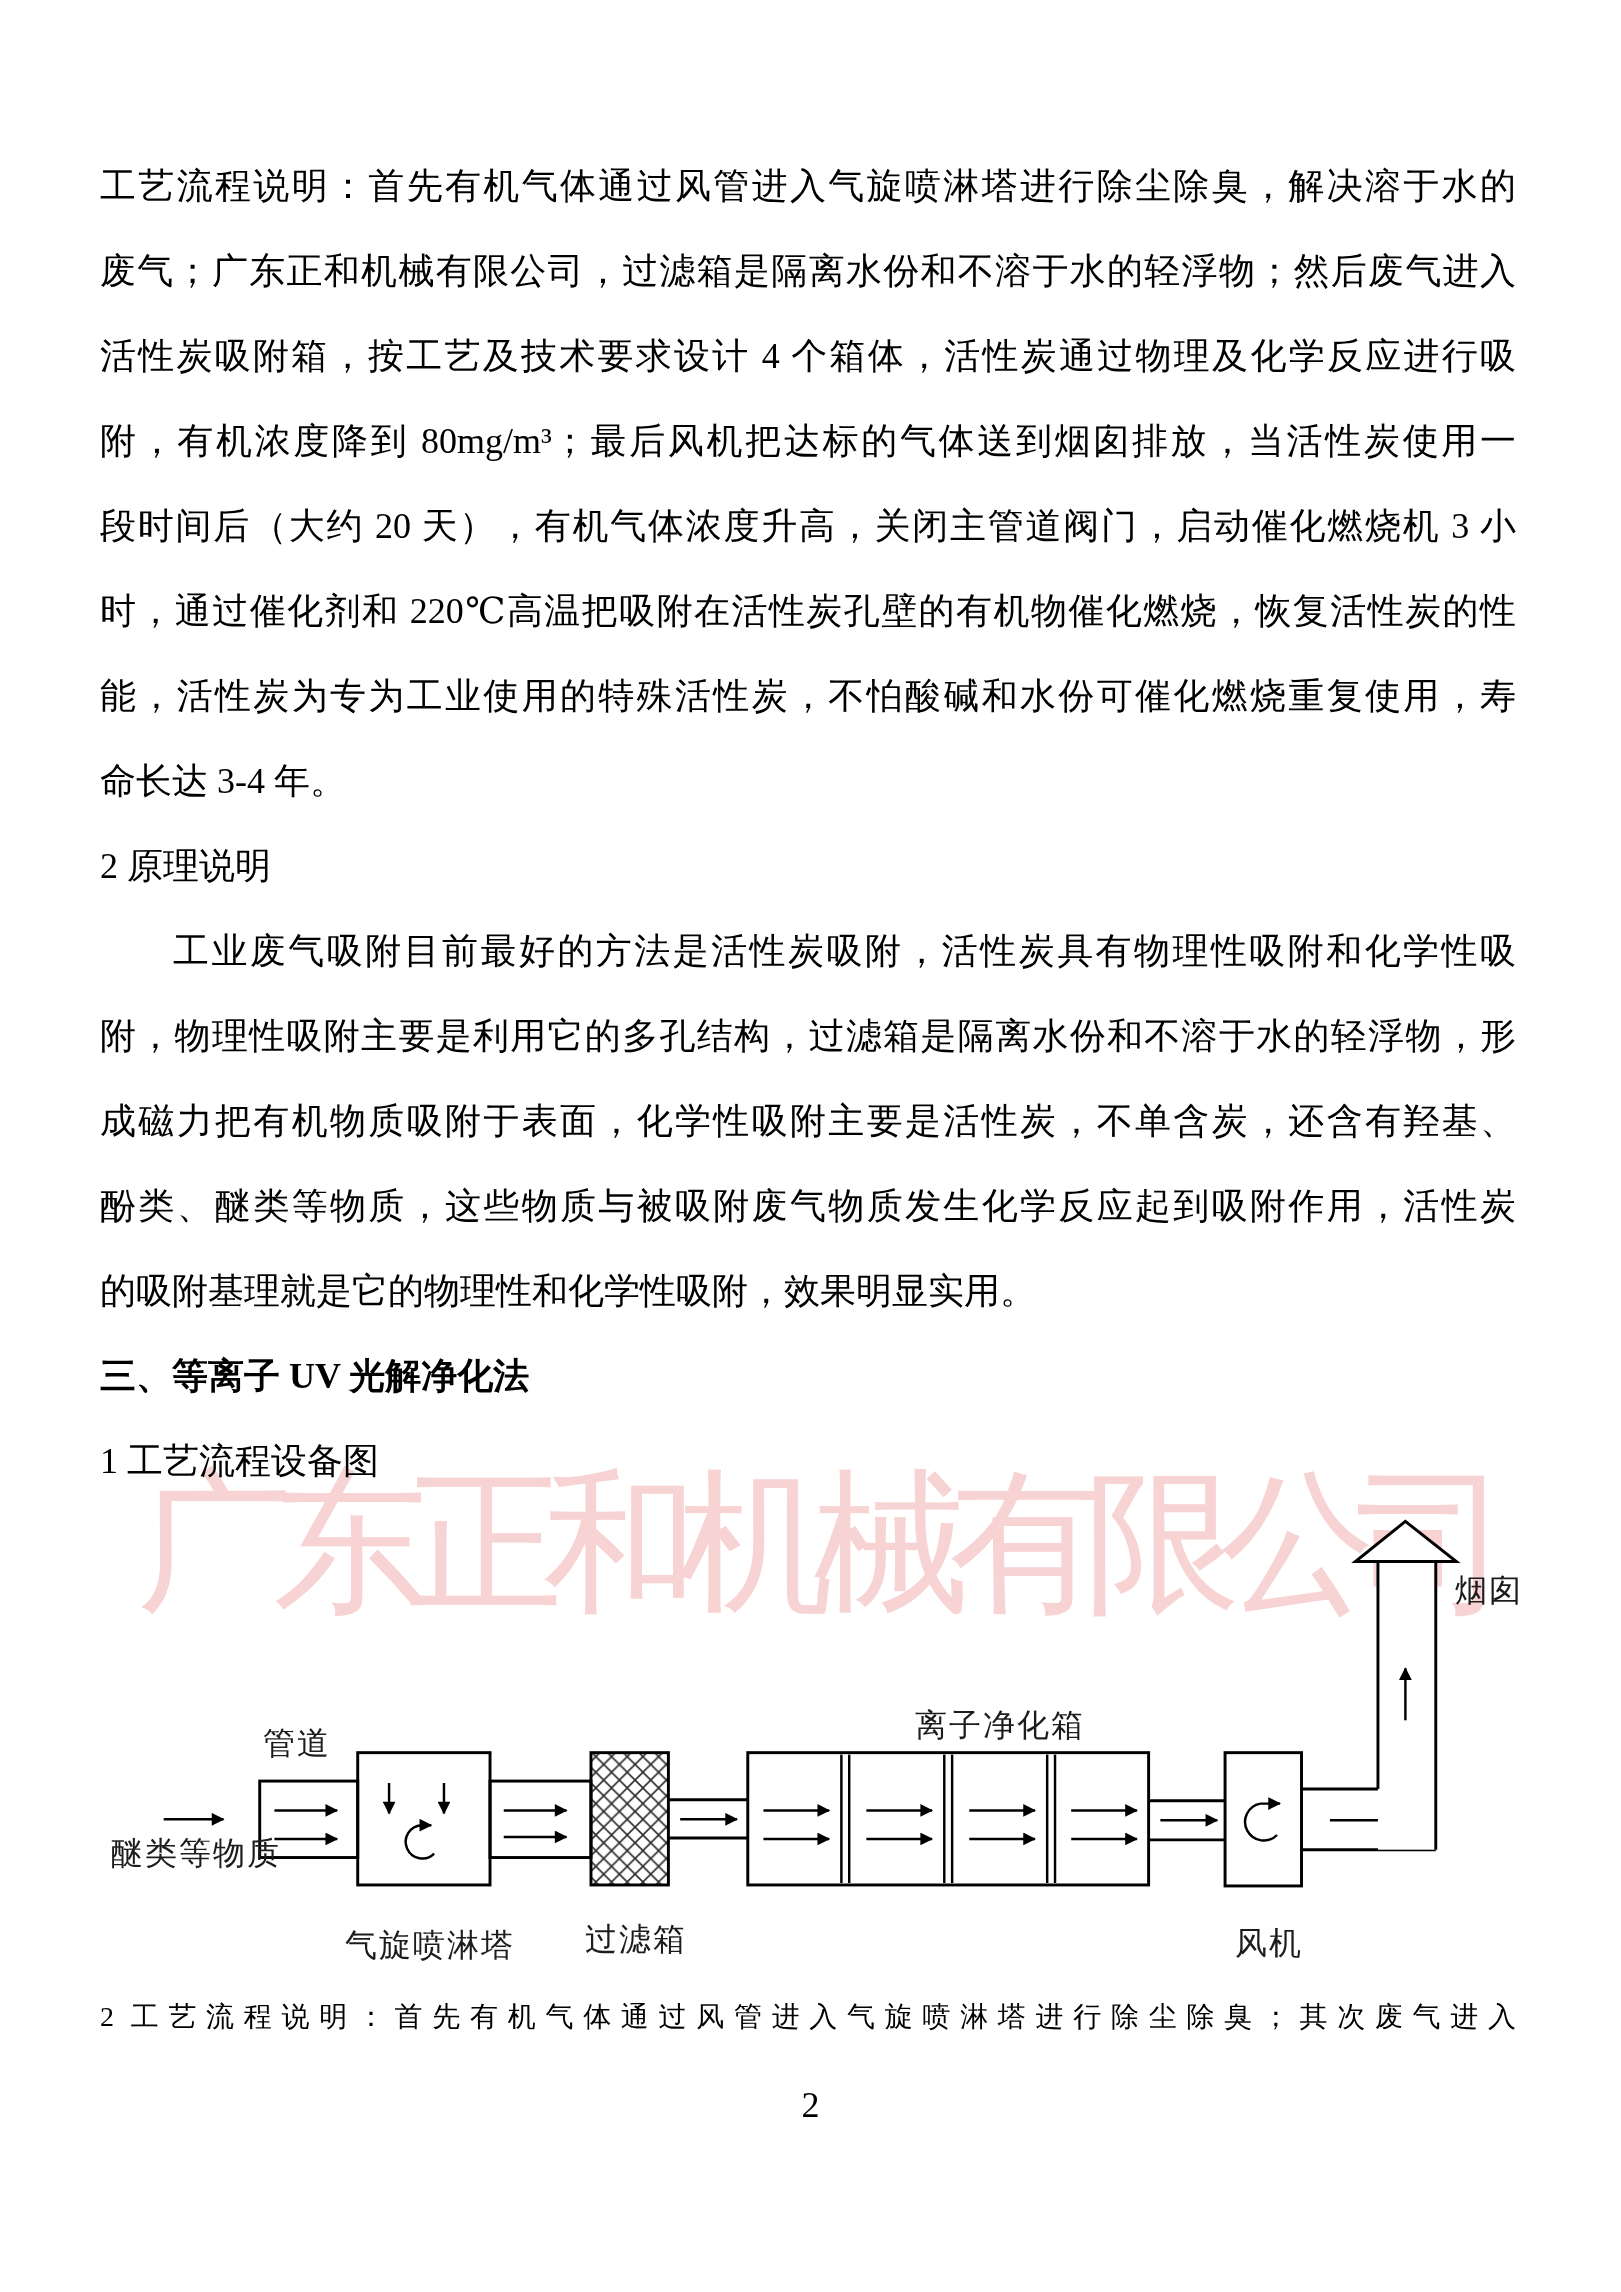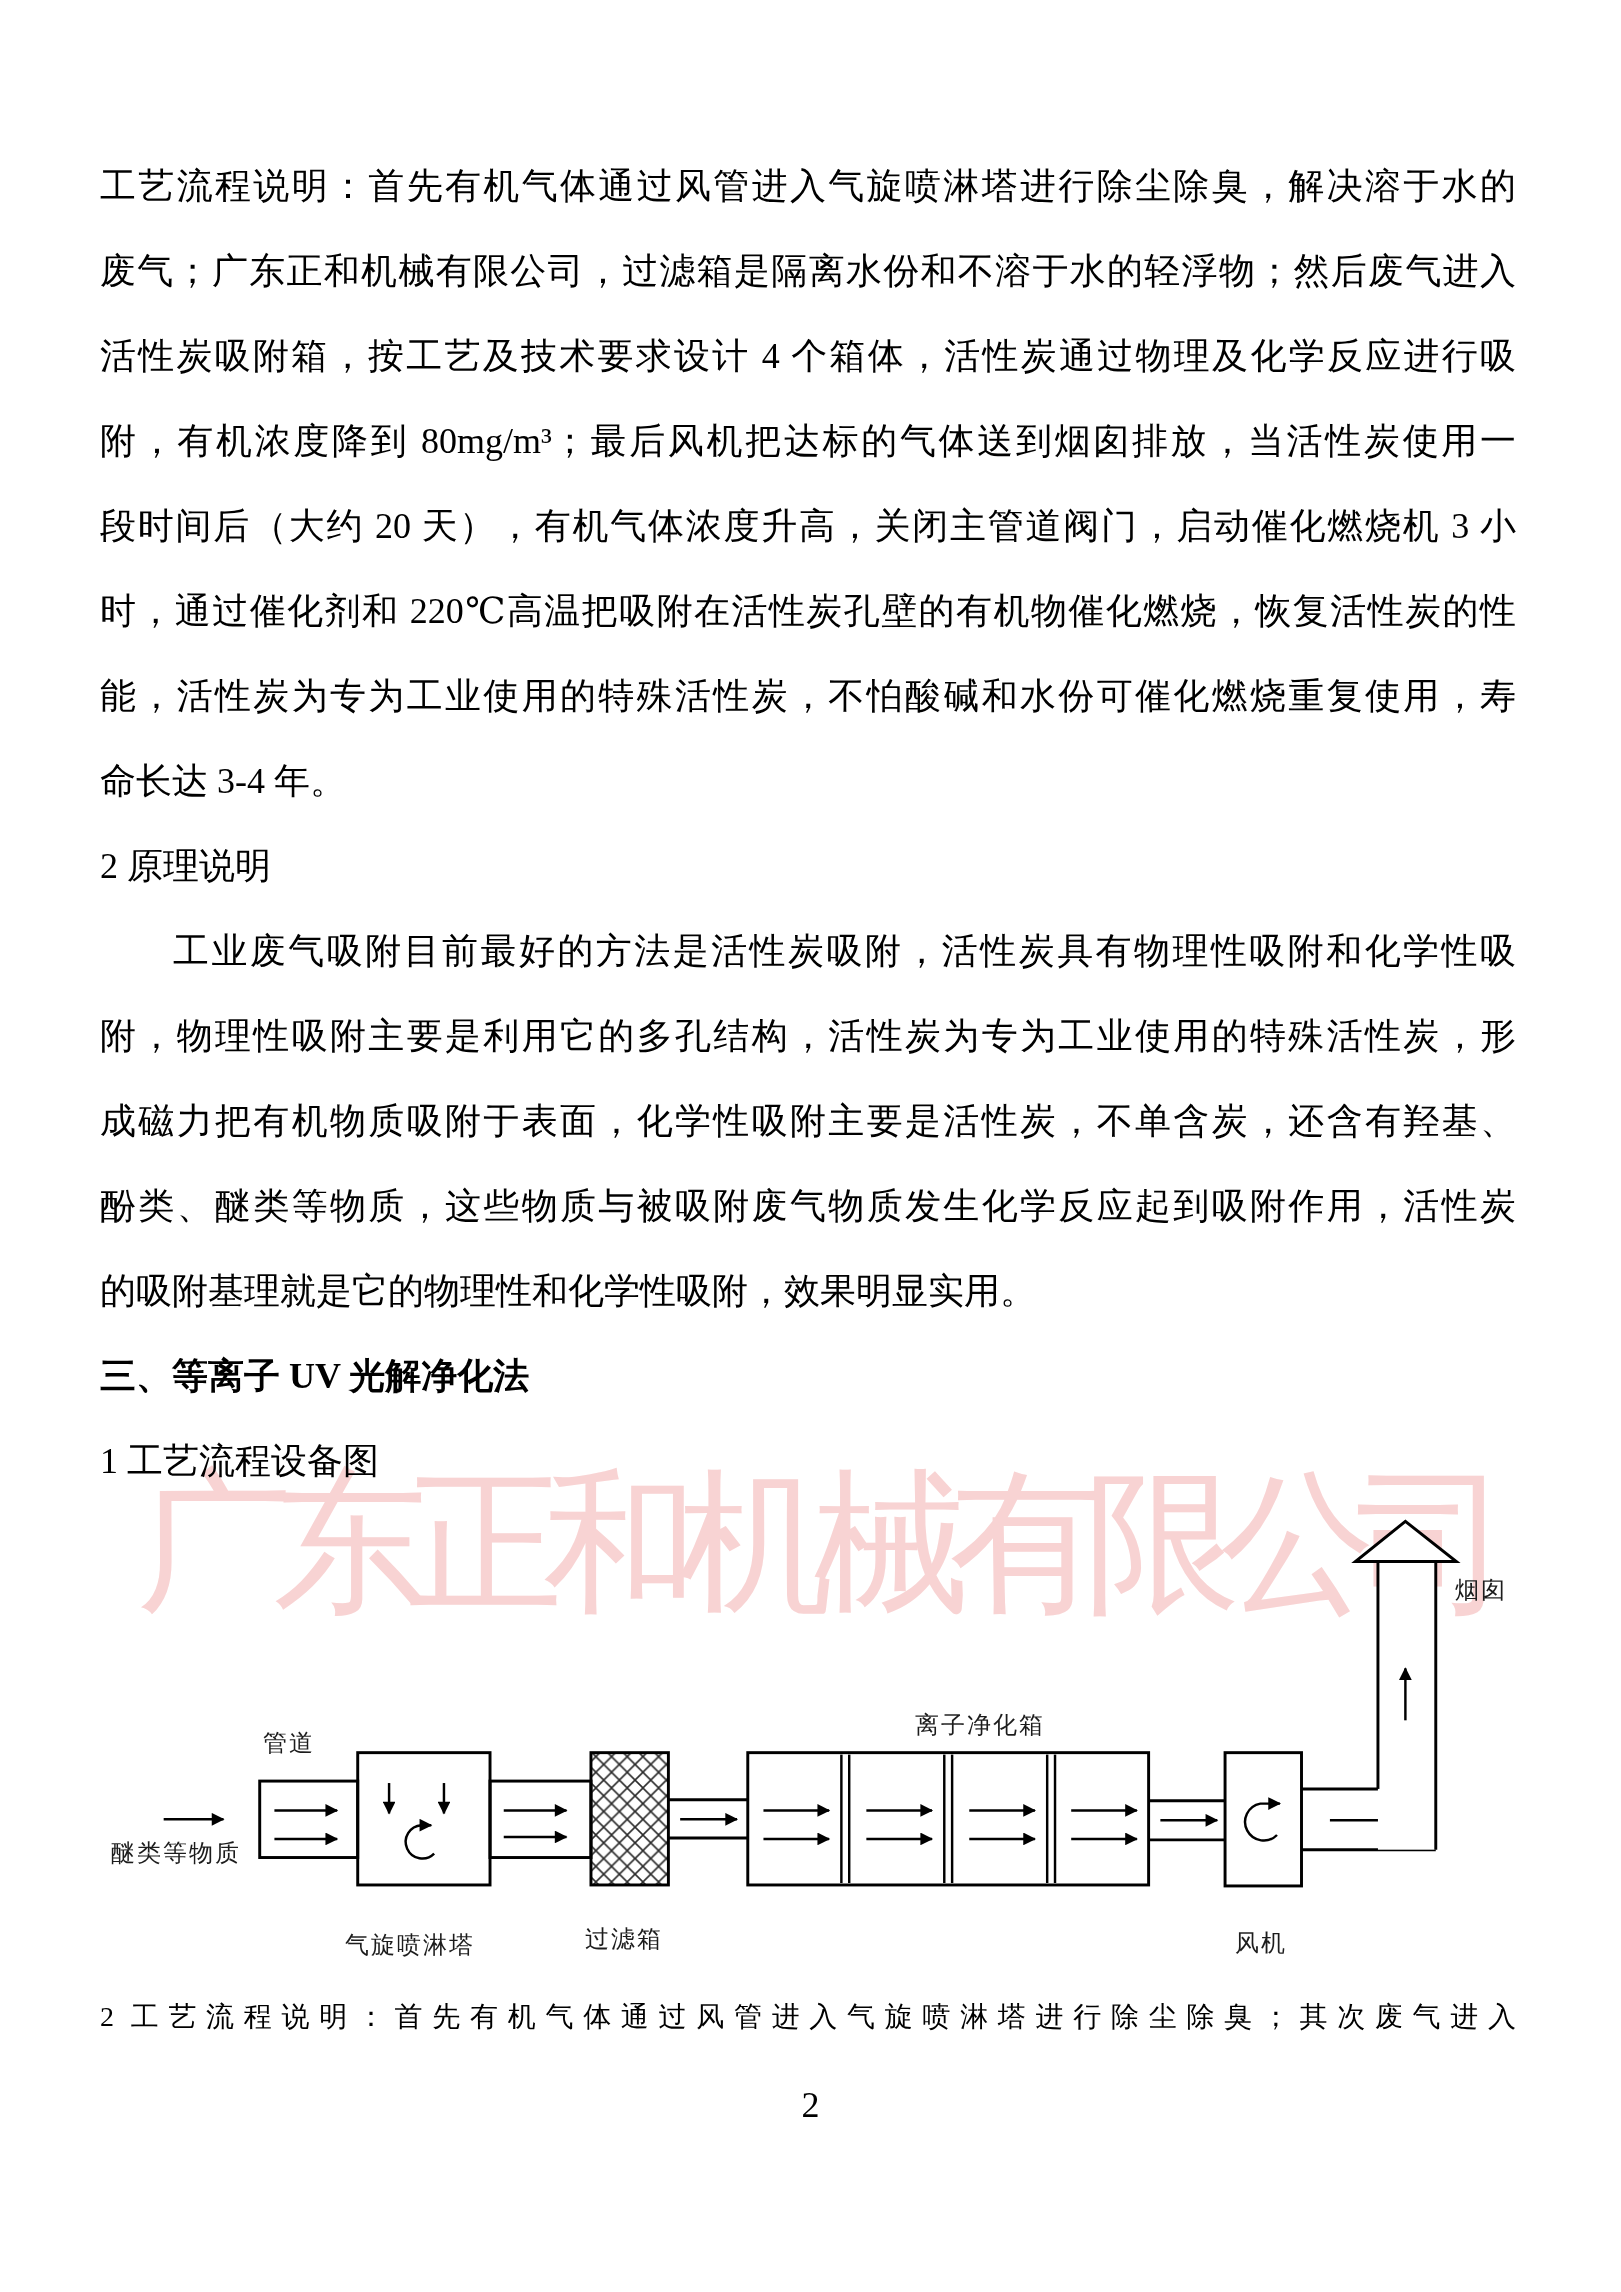--- a/index.html
+++ b/index.html
@@ -38,21 +38,21 @@
   .line.bold { font-weight:bold; }
   .line.indent { text-indent:73px; }
   
   .diagram-svg {
     position:absolute; left:0; top:0;
     width:1621px; height:2293px;
     z-index:2;
   }
   .dlabel {
     position:absolute;
-    font-size:24px; line-height:37px;
+    font-size:32px; line-height:37px;
     color:#1c1c1c;
     letter-spacing:2px;
     white-space:nowrap;
     z-index:3;
   }
   .lab-pipe        { left:263px;  top:1725px; }
   .lab-ion         { left:903px;  top:1707px;margin-left:12px; }
   .lab-chimney     { left:1455px; top:1572px; }
   .lab-organic-gas { left:111px;  top:1835px; }
   .lab-spray-tower { left:345px;  top:1927px; }
@@ -89,21 +89,21 @@
     <div class="line">活性炭吸附箱，按工艺及技术要求设计 4 个箱体，活性炭通过物理及化学反应进行吸</div>
     <div class="line">附，有机浓度降到 80mg/m³；最后风机把达标的气体送到烟囱排放，当活性炭使用一</div>
     <div class="line">段时间后（大约 20 天），有机气体浓度升高，关闭主管道阀门，启动催化燃烧机 3 小</div>
     <div class="line">时，通过催化剂和 220℃高温把吸附在活性炭孔壁的有机物催化燃烧，恢复活性炭的性</div>
     <div class="line">能，活性炭为专为工业使用的特殊活性炭，不怕酸碱和水份可催化燃烧重复使用，寿</div>
     <div class="line flush">命长达 3-4 年。</div>
 
     <div class="line flush">2 原理说明</div>
 
     <div class="line indent">工业废气吸附目前最好的方法是活性炭吸附，活性炭具有物理性吸附和化学性吸</div>
-    <div class="line">附，物理性吸附主要是利用它的多孔结构，活性炭为专为工业使用的特殊活性炭，形</div>
+    <div class="line">附，物理性吸附主要是利用它的多孔结构，过滤箱是隔离水份和不溶于水的轻浮物，形</div>
     <div class="line">成磁力把有机物质吸附于表面，化学性吸附主要是活性炭，不单含炭，还含有羟基、</div>
     <div class="line">酚类、醚类等物质，这些物质与被吸附废气物质发生化学反应起到吸附作用，活性炭</div>
     <div class="line flush">的吸附基理就是它的物理性和化学性吸附，效果明显实用。</div>
 
     <div class="line flush bold">三、等离子 UV 光解净化法</div>
     <div class="line flush">1 工艺流程设备图</div>
   </div>
 
   <svg class="diagram-svg" viewBox="0 0 1654 2339" xmlns="http://www.w3.org/2000/svg">
     <defs>

